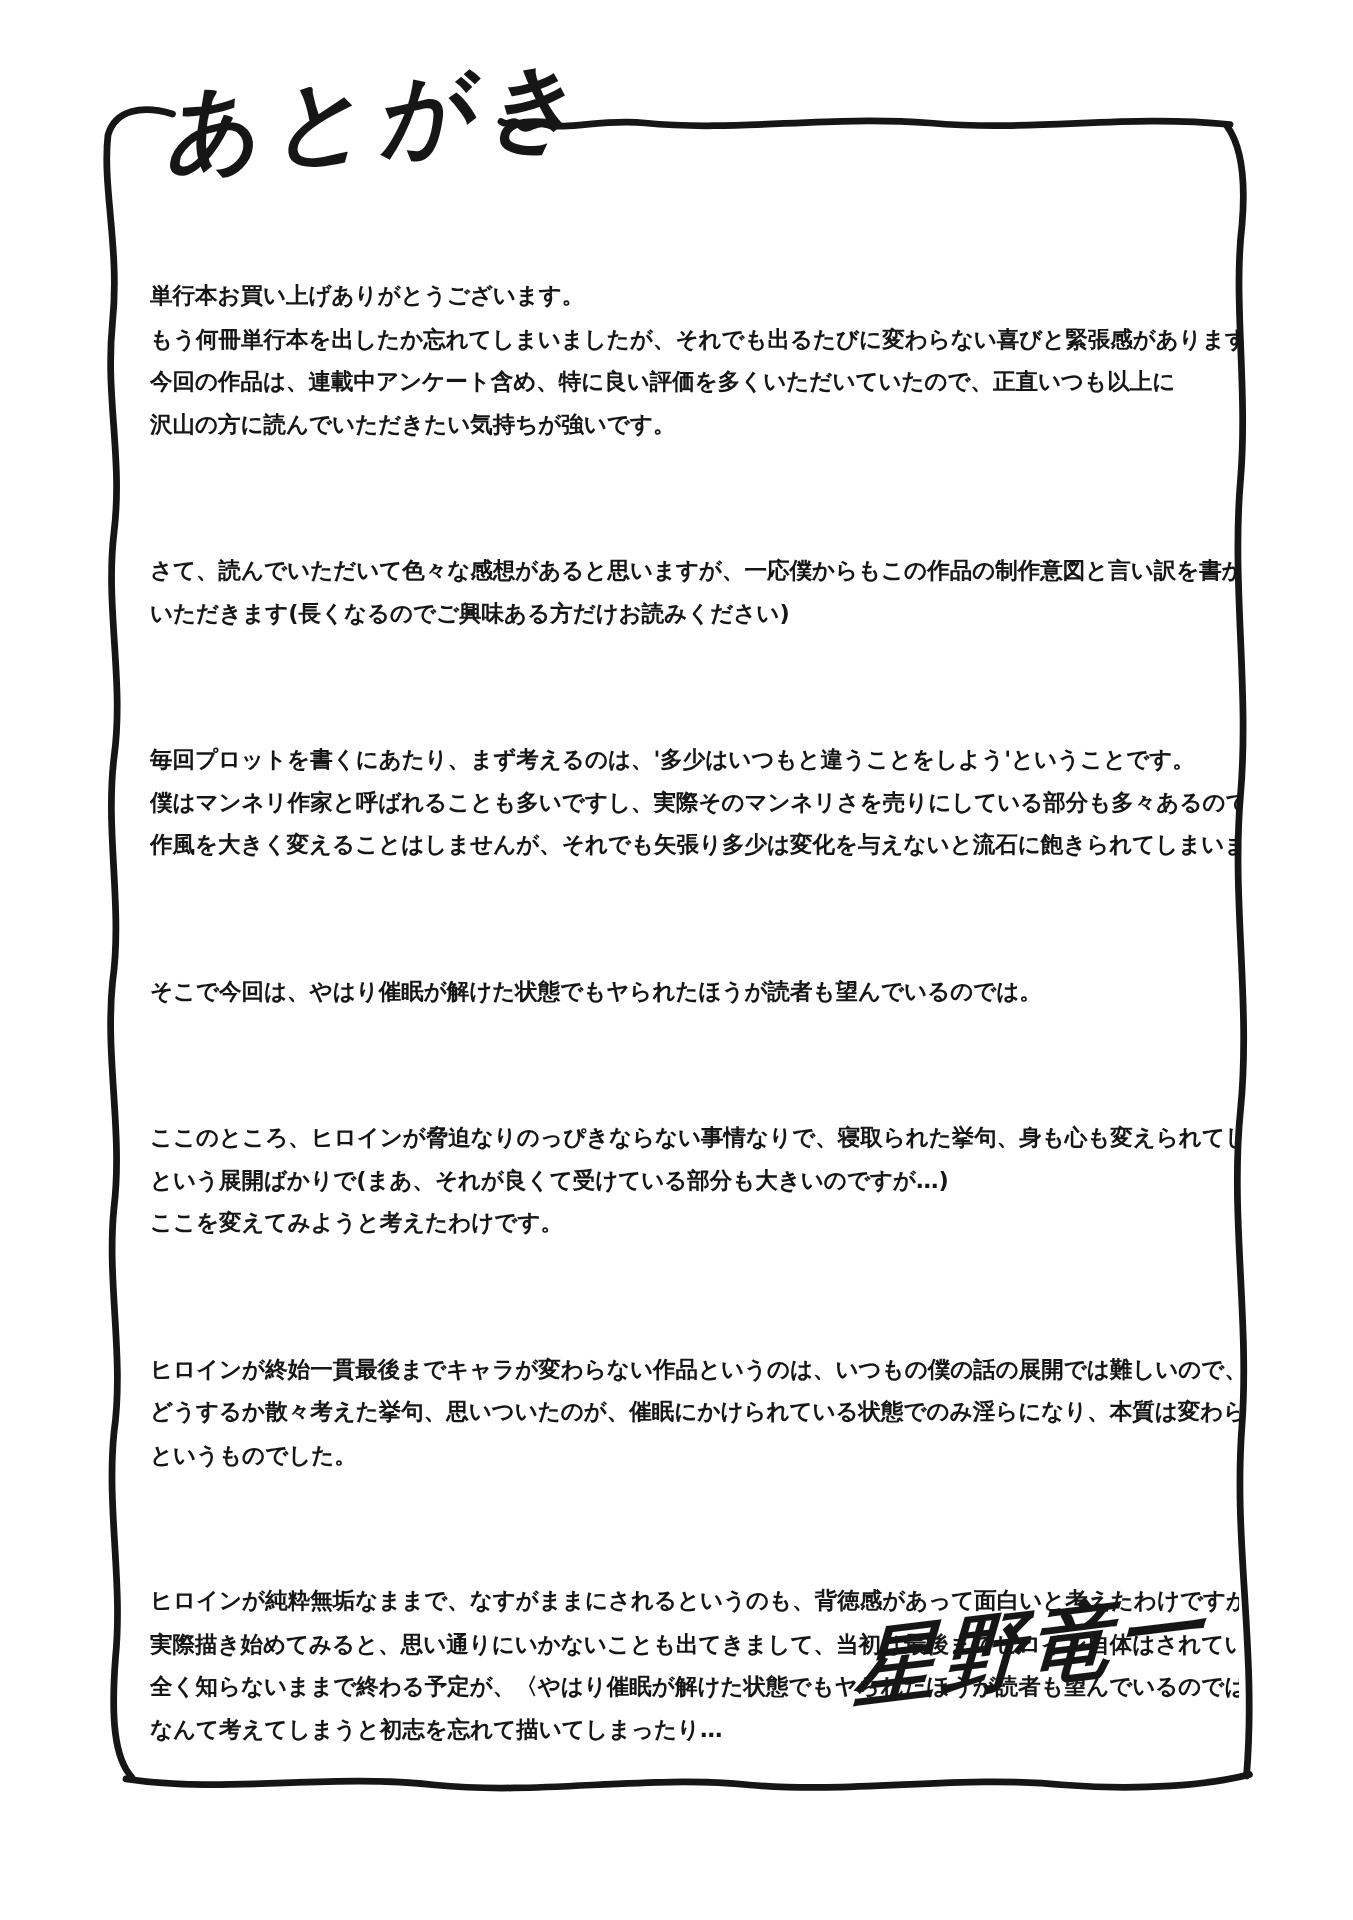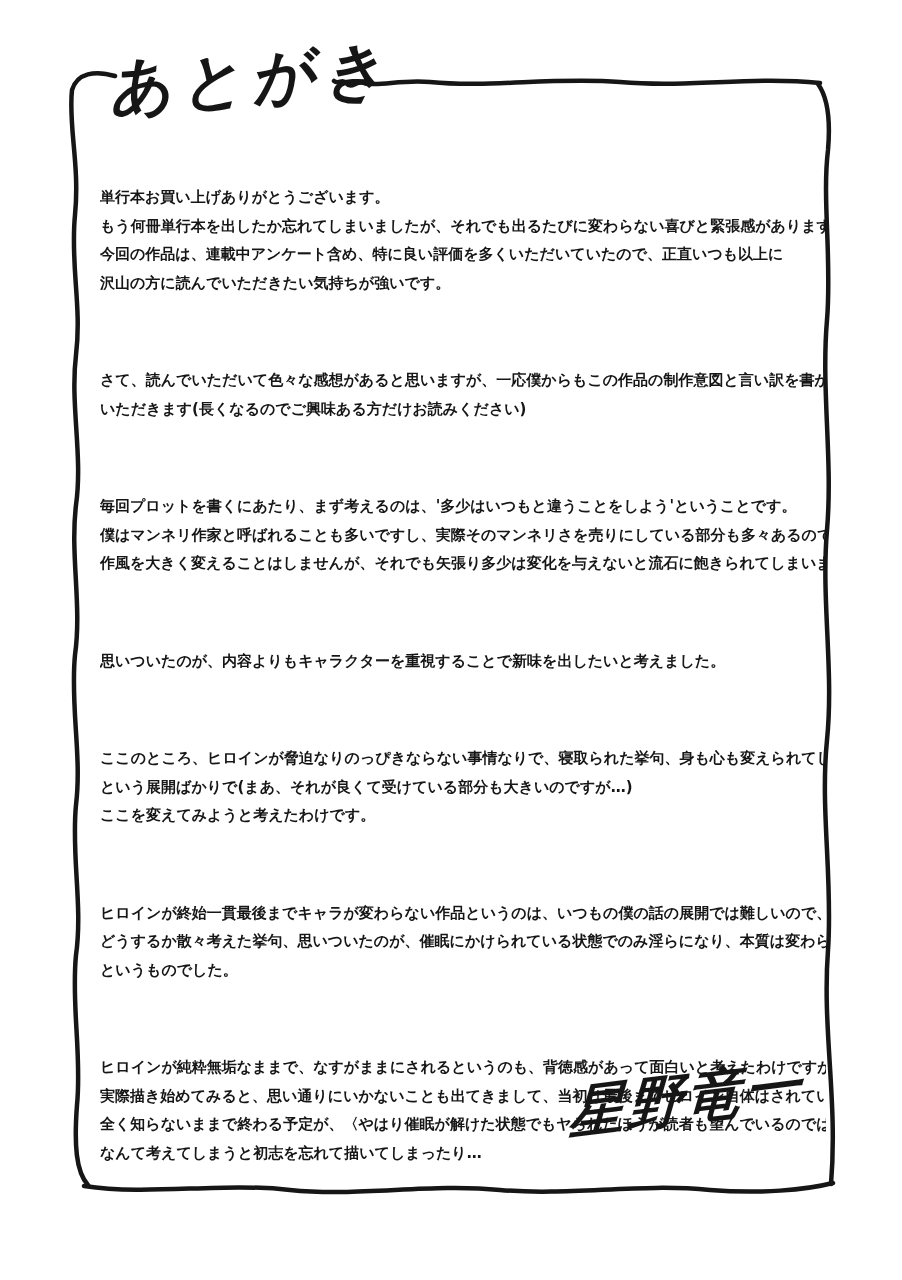--- a/index.html
+++ b/index.html
@@ -99,21 +99,21 @@
   <div class="body-text">
     <p class="para">単行本お買い上げありがとうございます。
 もう何冊単行本を出したか忘れてしまいましたが、それでも出るたびに変わらない喜びと緊張感があります。
 今回の作品は、連載中アンケート含め、特に良い評価を多くいただいていたので、正直いつも以上に
 沢山の方に読んでいただきたい気持ちが強いです。</p>
     <p class="para">さて、読んでいただいて色々な感想があると思いますが、一応僕からもこの作品の制作意図と言い訳を書かせて
 いただきます(長くなるのでご興味ある方だけお読みください)</p>
     <p class="para">毎回プロットを書くにあたり、まず考えるのは、'多少はいつもと違うことをしよう'ということです。
 僕はマンネリ作家と呼ばれることも多いですし、実際そのマンネリさを売りにしている部分も多々あるので、
 作風を大きく変えることはしませんが、それでも矢張り多少は変化を与えないと流石に飽きられてしまいます。</p>
-    <p class="para">思いついたのが、内容よりもキャラクターを重視することで新味を出したいと考えました。</p>
+    <p class="para">そこで今回は、やはり催眠が解けた状態でもヤられたほうが読者も望んでいるのでは。</p>
     <p class="para">ここのところ、ヒロインが脅迫なりのっぴきならない事情なりで、寝取られた挙句、身も心も変えられてしまう
 という展開ばかりで(まあ、それが良くて受けている部分も大きいのですが…)
 ここを変えてみようと考えたわけです。</p>
     <p class="para">ヒロインが終始一貫最後までキャラが変わらない作品というのは、いつもの僕の話の展開では難しいので、
 どうするか散々考えた挙句、思いついたのが、催眠にかけられている状態でのみ淫らになり、本質は変わらない
 というものでした。</p>
     <p class="para">ヒロインが純粋無垢なままで、なすがままにされるというのも、背徳感があって面白いと考えたわけですが、
 実際描き始めてみると、思い通りにいかないことも出てきまして、当初は最後までヒロイン自体はされていることを
 全く知らないままで終わる予定が、〈やはり催眠が解けた状態でもヤられたほうが読者も望んでいるのでは?〉
 なんて考えてしまうと初志を忘れて描いてしまったり…</p>

